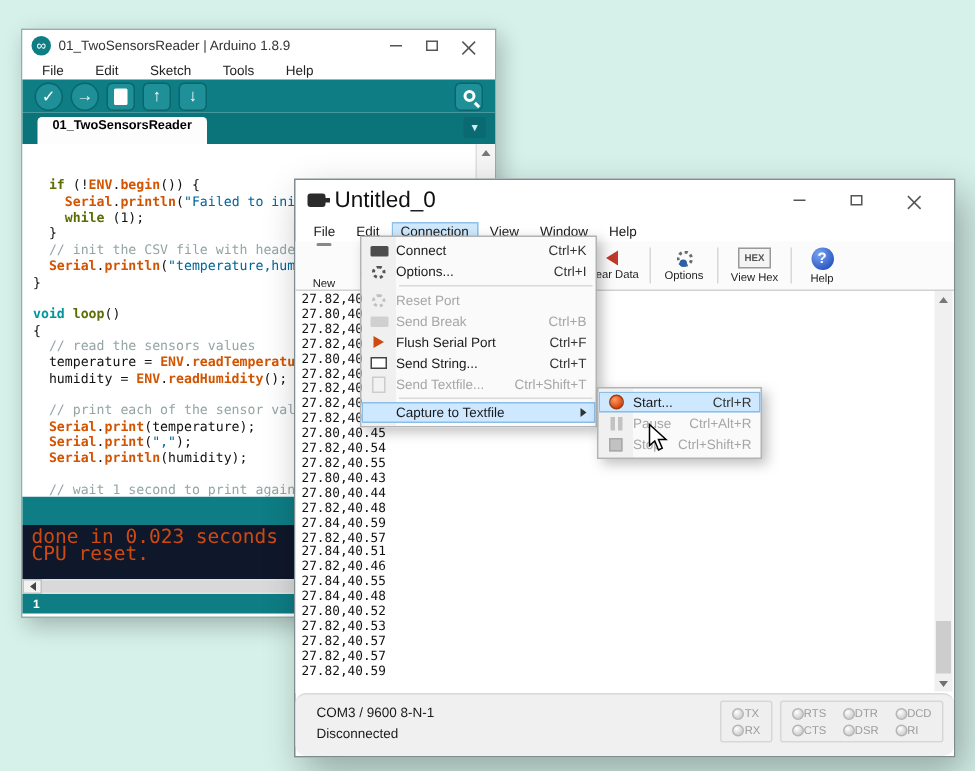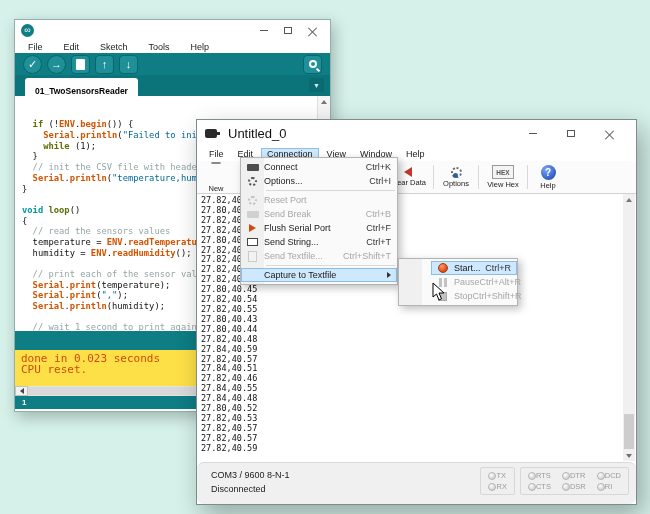--- a/index.html
+++ b/index.html
@@ -27,52 +27,52 @@
   .tb-b { width:19px; height:19px; background:#1f9097; border:1px solid #09666c; color:#fff;
           display:flex; align-items:center; justify-content:center; font-size:11px; }
   .tb-circle { border-radius:50%; }
   .tb-sq { border-radius:4px; }
   .pg { width:9px; height:11px; background:#fff; border-radius:1px; }
   .serialmon { margin-left:auto; position:relative; }
   .mag { width:8px; height:8px; border:2px solid #fff; border-radius:50%; position:relative; }
   .mag::after { content:""; position:absolute; left:6px; top:6px; width:2px; height:4px; background:#fff; transform:rotate(-45deg); }
   .ard-tabstrip { height:21px; background:#0b747b; position:relative; }
   .ard-tab { position:absolute; left:10px; bottom:0; height:18px; background:#fdfdfd; color:#000;
-             font-size:8.5px; font-weight:bold; display:flex; align-items:flex-end; padding:0 10px;
+             font-size:8.5px; font-weight:bold; display:flex; align-items:flex-start; padding:0 10px;
              border-radius:3px 3px 0 0; }
   .tab-drop { position:absolute; right:6px; top:3px; width:15px; height:14px; background:#0a6a71;
               color:#cfeeee; font-size:7px; display:flex; align-items:center; justify-content:center; border-radius:2px; }
   .ard-editor { height:235px; position:relative; background:#fff; overflow:hidden;
                 padding:2px 14px 0 7px; font-family:"DejaVu Sans Mono", monospace;
                 font-size:8.8px; line-height:10.7px; white-space:pre; }
   .code-line { height:10.7px; }
   .sy-k { color:#5e6d03; font-weight:bold; }
   .sy-t { color:#00979c; font-weight:bold; }
   .sy-f { color:#d35400; font-weight:bold; }
   .sy-s { color:#006699; }
   .sy-c { color:#95a5a6; }
   .sy-p { color:#111; }
   .ard-vscroll { position:absolute; right:0; top:0; width:13px; height:100%; background:#f5f5f5; border-left:1px solid #e0e0e0; }
   .tri-up { width:0; height:0; border-left:3px solid transparent; border-right:3px solid transparent;
             border-bottom:4px solid #777; margin:4px auto 0; }
   .ard-status { height:19px; background:#0e7d84; }
-  .ard-console { height:36px; background:#fde047; padding:3px 6px; font-family:"DejaVu Sans Mono", monospace;
-                 font-size:11px; line-height:11px; color:#cf4a11; }
+  .ard-console { height:36px; background:#0f172a; padding:3px 6px; font-family:"DejaVu Sans Mono", monospace;
+                 font-size:13px; line-height:11px; color:#cf4a11; }
   .ard-hscroll { height:10px; background:#e2e2e2; display:flex; }
   .hs-btn { width:13px; height:100%; background:#f2f2f2; border:1px solid #c2c2c2;
             display:flex; align-items:center; justify-content:center; }
   .tri-left { width:0; height:0; border-top:3px solid transparent; border-bottom:3px solid transparent; border-right:4px solid #444; }
   .hs-track { flex:1; background:#d9d9d9; margin:1px 1px 1px 0; }
   .ard-bottom { height:13px; background:#0e7d84; display:flex; align-items:center; padding:0 7px;
                 color:#fff; font-size:8px; font-weight:bold; }
 
   
   #ct { position:absolute; left:196px; top:119px; width:441px; height:386px; z-index:10;
         background:#fff; border:1px solid #7e8c90; box-shadow:6px 10px 24px rgba(0,0,0,.3); }
-  .ct-titlebar { height:26px; display:flex; align-items:center; gap:11px; padding:0 8px; font-size:13px; color:#111; }
+  .ct-titlebar { height:26px; display:flex; align-items:center; gap:6px; padding:0 8px; font-size:15px; color:#111; }
   .ct-appicon { width:12px; height:9px; background:#2b2b2b; border-radius:2px; position:relative; flex:0 0 auto; }
   .ct-appicon::after { content:""; position:absolute; right:-3px; top:3px; width:5px; height:3px; background:#2b2b2b; }
   .ct-caps { margin-left:auto; display:flex; }
   .cap { width:38px; height:26px; display:flex; align-items:center; justify-content:center; }
   .ct-menubar { height:15px; display:flex; align-items:center; gap:2px; padding:0 6px; font-size:9px; color:#1a1a1a; }
   .mb-item { padding:1px 6px; }
   .mb-active { background:#cfe8fb; box-shadow:inset 0 0 0 1px #90c0e8; }
   .ct-toolbar { height:33px; border-bottom:1px solid #d2d2d2; background:#fbfbfb;
                 display:flex; align-items:stretch; padding:1px 2px; }
   .ct-btn { display:flex; flex-direction:column; align-items:center; justify-content:center; gap:1px; }
@@ -109,22 +109,22 @@
                padding:3px 7px; column-gap:11px; row-gap:2px; }
   .led-item { display:flex; align-items:center; gap:0; font-size:7.5px; color:#9b9b9b; }
   .led-dot { width:8px; height:8px; border-radius:50%; border:1px solid #b5b5b5;
              background:radial-gradient(circle at 35% 30%, #fff, #cfcfcf 75%); }
 
   
   .menu-panel { position:absolute; background:#fafafa; border:1px solid #b3b3b3;
                 box-shadow:3px 3px 8px rgba(0,0,0,.25); padding:2px 0; z-index:50; font-size:9px; }
   #conn-menu { left:240px; top:157px; width:158px;
                background:linear-gradient(90deg,#f0f0f0 0,#f0f0f0 23px,#fafafa 23px); }
-  #cap-menu  { left:398px; top:258px; width:120px; z-index:51;
-               background:linear-gradient(90deg,#f0f0f0 0,#f0f0f0 23px,#fafafa 23px);padding-left:32px; }
+  #cap-menu  { left:398px; top:258px; width:110px; z-index:51;
+               background:linear-gradient(90deg,#f0f0f0 0,#f0f0f0 23px,#fafafa 23px); }
   .m-row { height:14px; display:flex; align-items:center; padding-right:6px; color:#1a1a1a; }
   .m-dis { color:#a6a6a6; }
   .m-dis .m-sc { color:#a6a6a6; }
   .m-hl { background:#cde8ff; box-shadow:inset 0 0 0 1px #8cbde6; }
   .m-sep { height:1px; background:#d9d9d9; margin:2px 2px 2px 25px; }
   .m-ic { width:23px; display:flex; align-items:center; justify-content:center; flex:0 0 auto; }
   .m-label { white-space:nowrap; }
   .m-sc { margin-left:auto; color:#333; }
   .m-arrow { margin-left:auto; width:0; height:0; border-top:3px solid transparent;
              border-bottom:3px solid transparent; border-left:4px solid #333; }
@@ -144,20 +144,21 @@
   .cursor { position:absolute; left:432px; top:282px; z-index:99; }
 </style>
 </head>
 <body>
 
 <div class="canvas">
 
   <div id="ard">
     <div class="ard-titlebar">
       <span class="ard-logo">∞</span>
+      <span>01_TwoSensorsReader | Arduino 1.8.9</span>
       <span class="ard-caps">
         <span class="cap-s">
             <span class="gly-min"></span>
           </span>
         <span class="cap-s">
             <span class="gly-max"></span>
           </span>
         <span class="cap-s">
             <span class="xmark"></span>
           </span>

